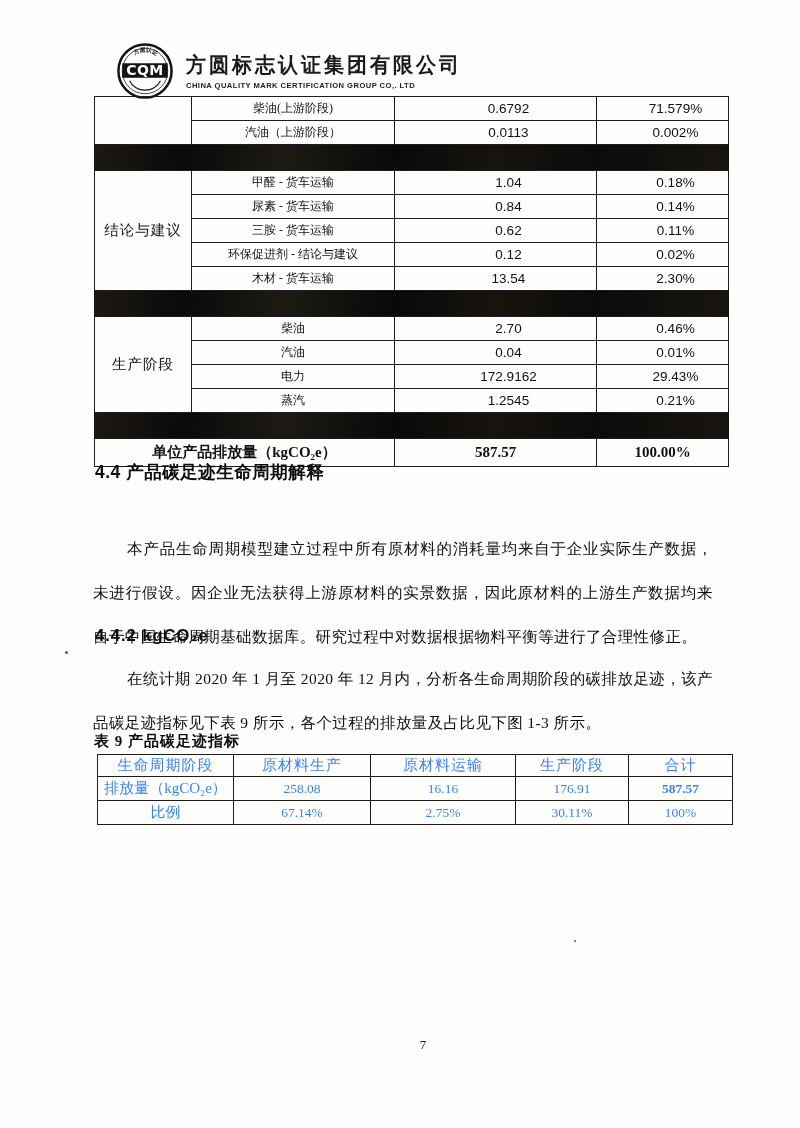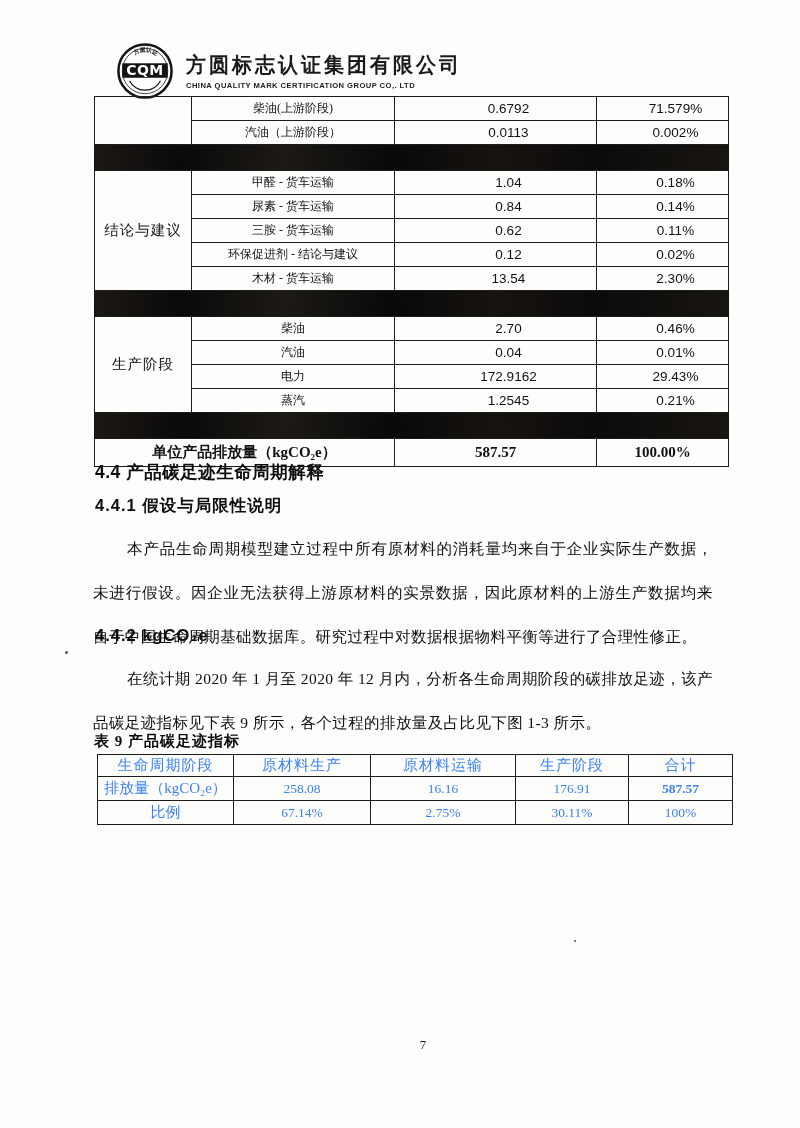--- a/index.html
+++ b/index.html
@@ -193,21 +193,20 @@
 
       <tr class="total">
         <td colspan="2">单位产品排放量（kgCO₂e）</td>
         <td>587.57</td>
         <td>100.00%</td>
       </tr>
     </tbody>
   </table>
 
   <div class="h1 h44">4.4 产品碳足迹生命周期解释</div>
-  <div class="h1 h441">4.4.1 假设与局限性说明</div>
   <div class="para p441">本产品生命周期模型建立过程中所有原材料的消耗量均来自于企业实际生产数据，未进行假设。因企业无法获得上游原材料的实景数据，因此原材料的上游生产数据均来自于中国生命周期基础数据库。研究过程中对数据根据物料平衡等进行了合理性修正。</div>
   <div class="h1 h442">4.4.2 kgCO₂e</div>
   <div class="para p442">在统计期 2020 年 1 月至 2020 年 12 月内，分析各生命周期阶段的碳排放足迹，该产品碳足迹指标见下表 9 所示，各个过程的排放量及占比见下图 1-3 所示。</div>
 
   <div class="t9title">表 9 产品碳足迹指标</div>
   <table class="t9">
     <colgroup>
         <col style="width:136px">
         <col style="width:137px">
         <col style="width:145px">

